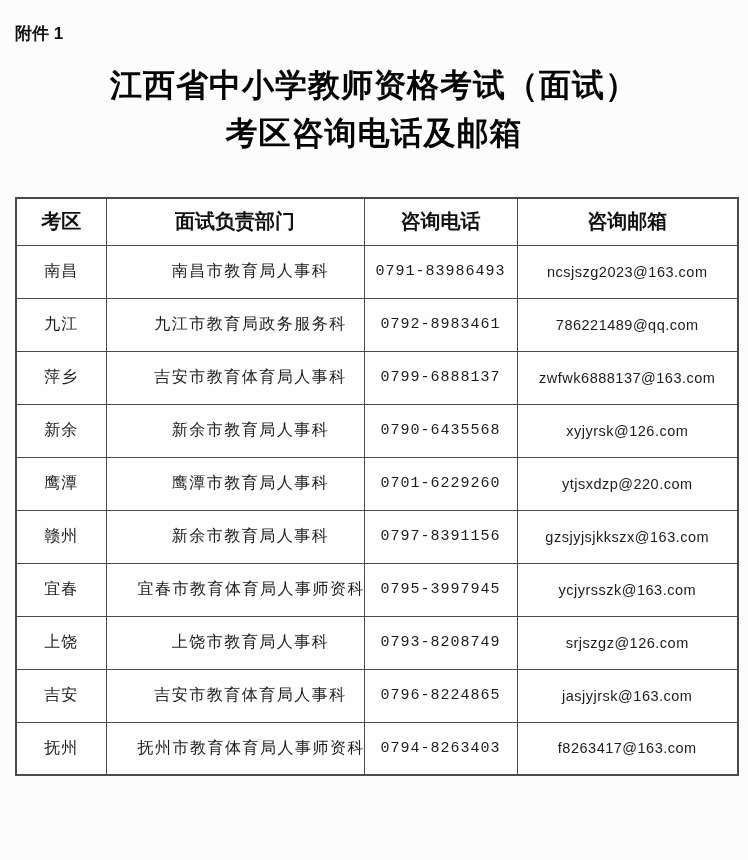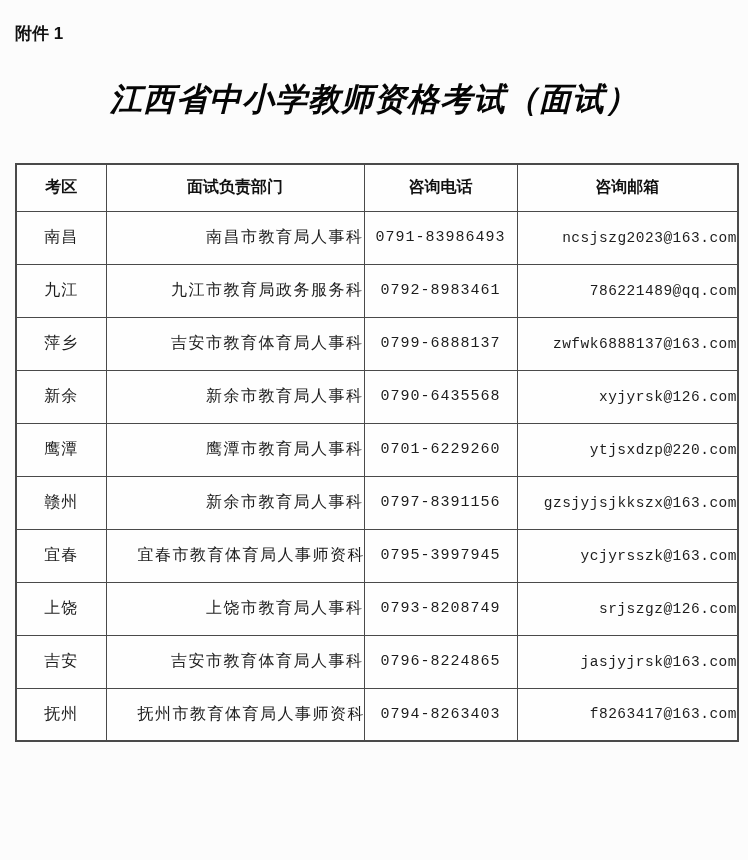--- a/index.html
+++ b/index.html
@@ -19,23 +19,22 @@
     padding-top: 22px;
   }
   .attachment-label {
     margin-left: 15px;
     font-family: "Liberation Sans", sans-serif;
     font-size: 17px;
     font-weight: 600;
     color: #111;
   }
   .title-block {
-    margin-top: 30px;
+    margin-top: 16px;
     text-align: center;
-    font-style: italic;
   }
   .title-line {
     font-size: 32px;
     line-height: 48px;
     font-weight: bold;
     color: #050505;
     font-family: "Liberation Serif", serif;
     letter-spacing: 1px;
   }
   table.contact-table {
@@ -53,59 +52,60 @@
     overflow: hidden;
     white-space: nowrap;
   }
   .contact-table thead tr { height: 47px; }
   .contact-table tbody tr { height: 53px; }
   .col-area  { width: 90px;  }
   .col-dept  { width: 258px; }
   .col-phone { width: 153px; }
   .col-email { width: 221px; }
   .contact-table th {
-    font-size: 16px;
+    font-size: 20px;
     font-weight: bold;
     text-align: center;
     color: #111;
   }
   td.c-area {
     font-size: 16px;
     text-align: center;
     letter-spacing: 1px;
   }
   td.c-dept {
     font-size: 16px;
-    text-align: right;
+    text-align: center;
     padding-left: 31px;
     letter-spacing: 1.5px;
   }
   td.c-phone {
     font-family: "Liberation Mono", "DejaVu Sans Mono", monospace;
     font-size: 15px;
     text-align: center;
     letter-spacing: 1px;
     margin-top: 28px;
   }
   td.c-email {
-    font-family: Liberation Mono, monospace;
+    font-family: Liberation Sans, sans-serif;
     font-size: 14.5px;
-    text-align: right;
+    text-align: center;
     letter-spacing: 0.5px;
   }
 </style>
 </head>
 <body>
 
 <div class="page">
 
   <div class="attachment-label">附件 1</div>
 
   <div class="title-block">
     <div class="title-line">江西省中小学教师资格考试（面试）</div>
+    <div class="title-line">考区咨询电话及邮箱</div>
   </div>
 
   <table class="contact-table">
     <colgroup>
       <col class="col-area">
       <col class="col-dept">
       <col class="col-phone">
       <col class="col-email">
     </colgroup>
     <thead>

